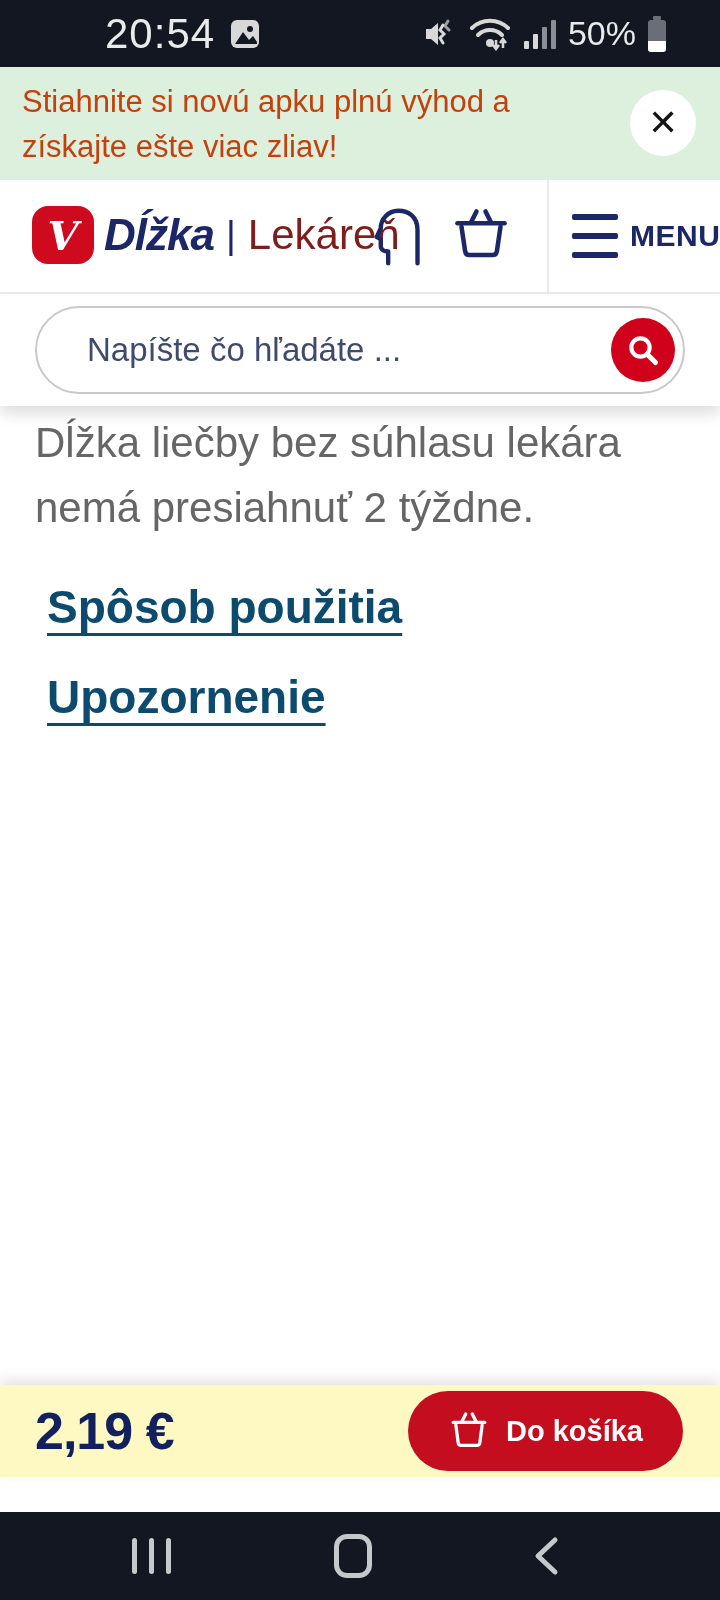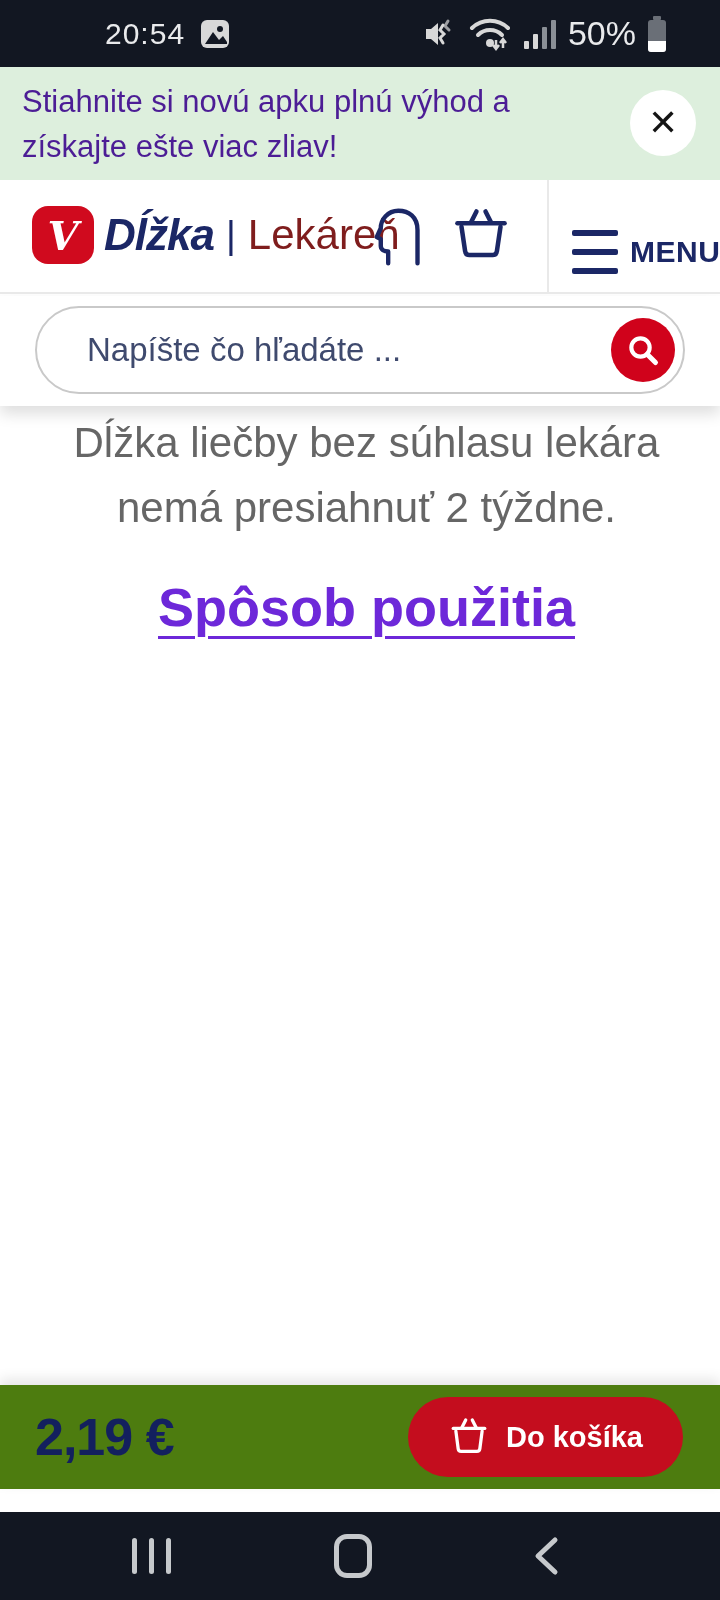--- a/index.html
+++ b/index.html
@@ -12,32 +12,32 @@
   }
   .screen { position:absolute; inset:0; }
 
   
   .status-bar {
     position:absolute; top:0; left:0; right:0; height:67px;
     background:#121722; color:#e9eaec;
     display:flex; align-items:center;
   }
   .sb-left { display:flex; align-items:center; gap:14px; margin-left:105px; }
-  .sb-time { font-size:30px; letter-spacing:1px; }
+  .sb-time { font-size:42px; letter-spacing:1px; }
   .sb-right { display:flex; align-items:center; gap:10px; margin-left:auto; margin-right:52px; }
   .sb-batt-txt { font-size:34px; }
 
   
   .banner {
     position:absolute; top:67px; left:0; right:0; height:113px;
     background:#ddefdd;
   }
   .banner-text {
     position:absolute; left:22px; top:12px; width:590px;
-    font-size:31px; line-height:45px; color:#4c1d95;
+    font-size:31px; line-height:45px; color:#c2410c;
   }
   .banner-close {
     position:absolute; right:24px; top:23px;
     width:66px; height:66px; border-radius:50%;
     background:#ffffff; color:#141414;
     display:flex; align-items:center; justify-content:center;
     font-size:36px; cursor:pointer;
   }
 
   
@@ -56,21 +56,21 @@
   .brand { margin-left:10px; font-size:44px; font-weight:800; font-style:italic; color:#1b2766; letter-spacing:-1px; }
   .brand-sep { margin:0 12px; font-size:38px; font-weight:300; color:#1b2766; }
   .brand2 { font-size:42px; font-weight:400; color:#7f1d1d; letter-spacing:0px; }
   .hdr-icon { position:absolute; top:24px; cursor:pointer; }
   .hdr-account { left:372px; }
   .hdr-basket { left:452px; }
   .hdr-divider {
     position:absolute; left:547px; top:0; bottom:-2px; width:2px; background:#e9e9e9;
   }
   .menu-btn {
-    position:absolute; left:572px; top:16px; height:100%; right:0;
+    position:absolute; left:572px; top:0; height:100%; right:0;
     display:flex; align-items:center; gap:12px; cursor:pointer;
   }
   .hamburger { display:flex; flex-direction:column; gap:13px; }
   .hamburger span { display:block; width:46px; height:6px; background:#1b2766; border-radius:2px; }
   .menu-label { font-size:30px; font-weight:bold; color:#1b2766; letter-spacing:0.5px; }
 
   
   .search-section {
     position:absolute; top:296px; left:0; right:0; height:110px;
     background:#ffffff; z-index:4;
@@ -90,34 +90,34 @@
   .search-btn {
     width:64px; height:64px; border-radius:50%; background:#d0021b;
     margin-right:8px; flex:0 0 auto;
     display:flex; align-items:center; justify-content:center; cursor:pointer;
   }
 
   
   .content {
     position:absolute; top:406px; left:0; right:0; height:704px;
     background:#ffffff; overflow:hidden;
-    padding:4px 32px 0 45px;
-    color:#666666; font-size:42px; line-height:65px;text-align:center;
+    padding:4px 32px 0 35px;
+    color:#666666; font-size:42px; line-height:65px;
   }
   .content p { margin:0 0 35px 0; }
   .content h3 {
-    margin:0 0 25px 0; font-size:54px; line-height:65px;
-    font-weight:bold; color:#6d28d9;
+    margin:0 0 25px 12px; font-size:46px; line-height:65px;
+    font-weight:bold; color:#0c4a6e;
     text-decoration:underline; text-decoration-thickness:3px; text-underline-offset:10px;
   }
 
   
   .purchase-bar {
-    position:absolute; top:1385px; left:0; right:0; height:104px;
-    background:#4d7c0f; z-index:6;
+    position:absolute; top:1385px; left:0; right:0; height:92px;
+    background:#fef9c3; z-index:6;
     box-shadow:0 -6px 12px rgba(0,0,0,0.10);
   }
   .price {
     position:absolute; left:35px; top:50%; transform:translateY(-50%);
     font-size:52px; font-weight:bold; color:#13205e; letter-spacing:-1px;
   }
   .cart-btn {
     position:absolute; right:37px; top:50%; transform:translateY(-50%);
     height:80px; padding:0 40px; border-radius:40px; background:#c40d1e;
     display:flex; align-items:center; gap:16px; cursor:pointer;
@@ -249,20 +249,21 @@
             <line x1="29" y1="29" x2="39" y2="39" stroke="#ffffff" stroke-width="6" stroke-linecap="round"></line>
           </svg>
         </span>
       </div>
     </div>
   </div>
 
   <div class="content">
     <p>Dĺžka liečby bez súhlasu lekára nemá presiahnuť 2 týždne.</p>
     <h3>Spôsob použitia</h3>
+    <h3>Upozornenie</h3>
   </div>
 
   <div class="purchase-bar">
     <div class="price">2,19 €</div>
     <div class="cart-btn">
       <span>
         <svg width="42" height="42" viewBox="0 0 64 58">
           <path d="M21 15 L27 3 M43 15 L37 3" stroke="#ffffff" stroke-width="5" fill="none" stroke-linecap="round"></path>
           <path d="M8 16 L56 16" stroke="#ffffff" stroke-width="5" stroke-linecap="round"></path>
           <path d="M12 20 L15.5 47 Q16 51 20 51 L44 51 Q48 51 48.5 47 L52 20" stroke="#ffffff" stroke-width="5" fill="none" stroke-linecap="round" stroke-linejoin="round"></path>

